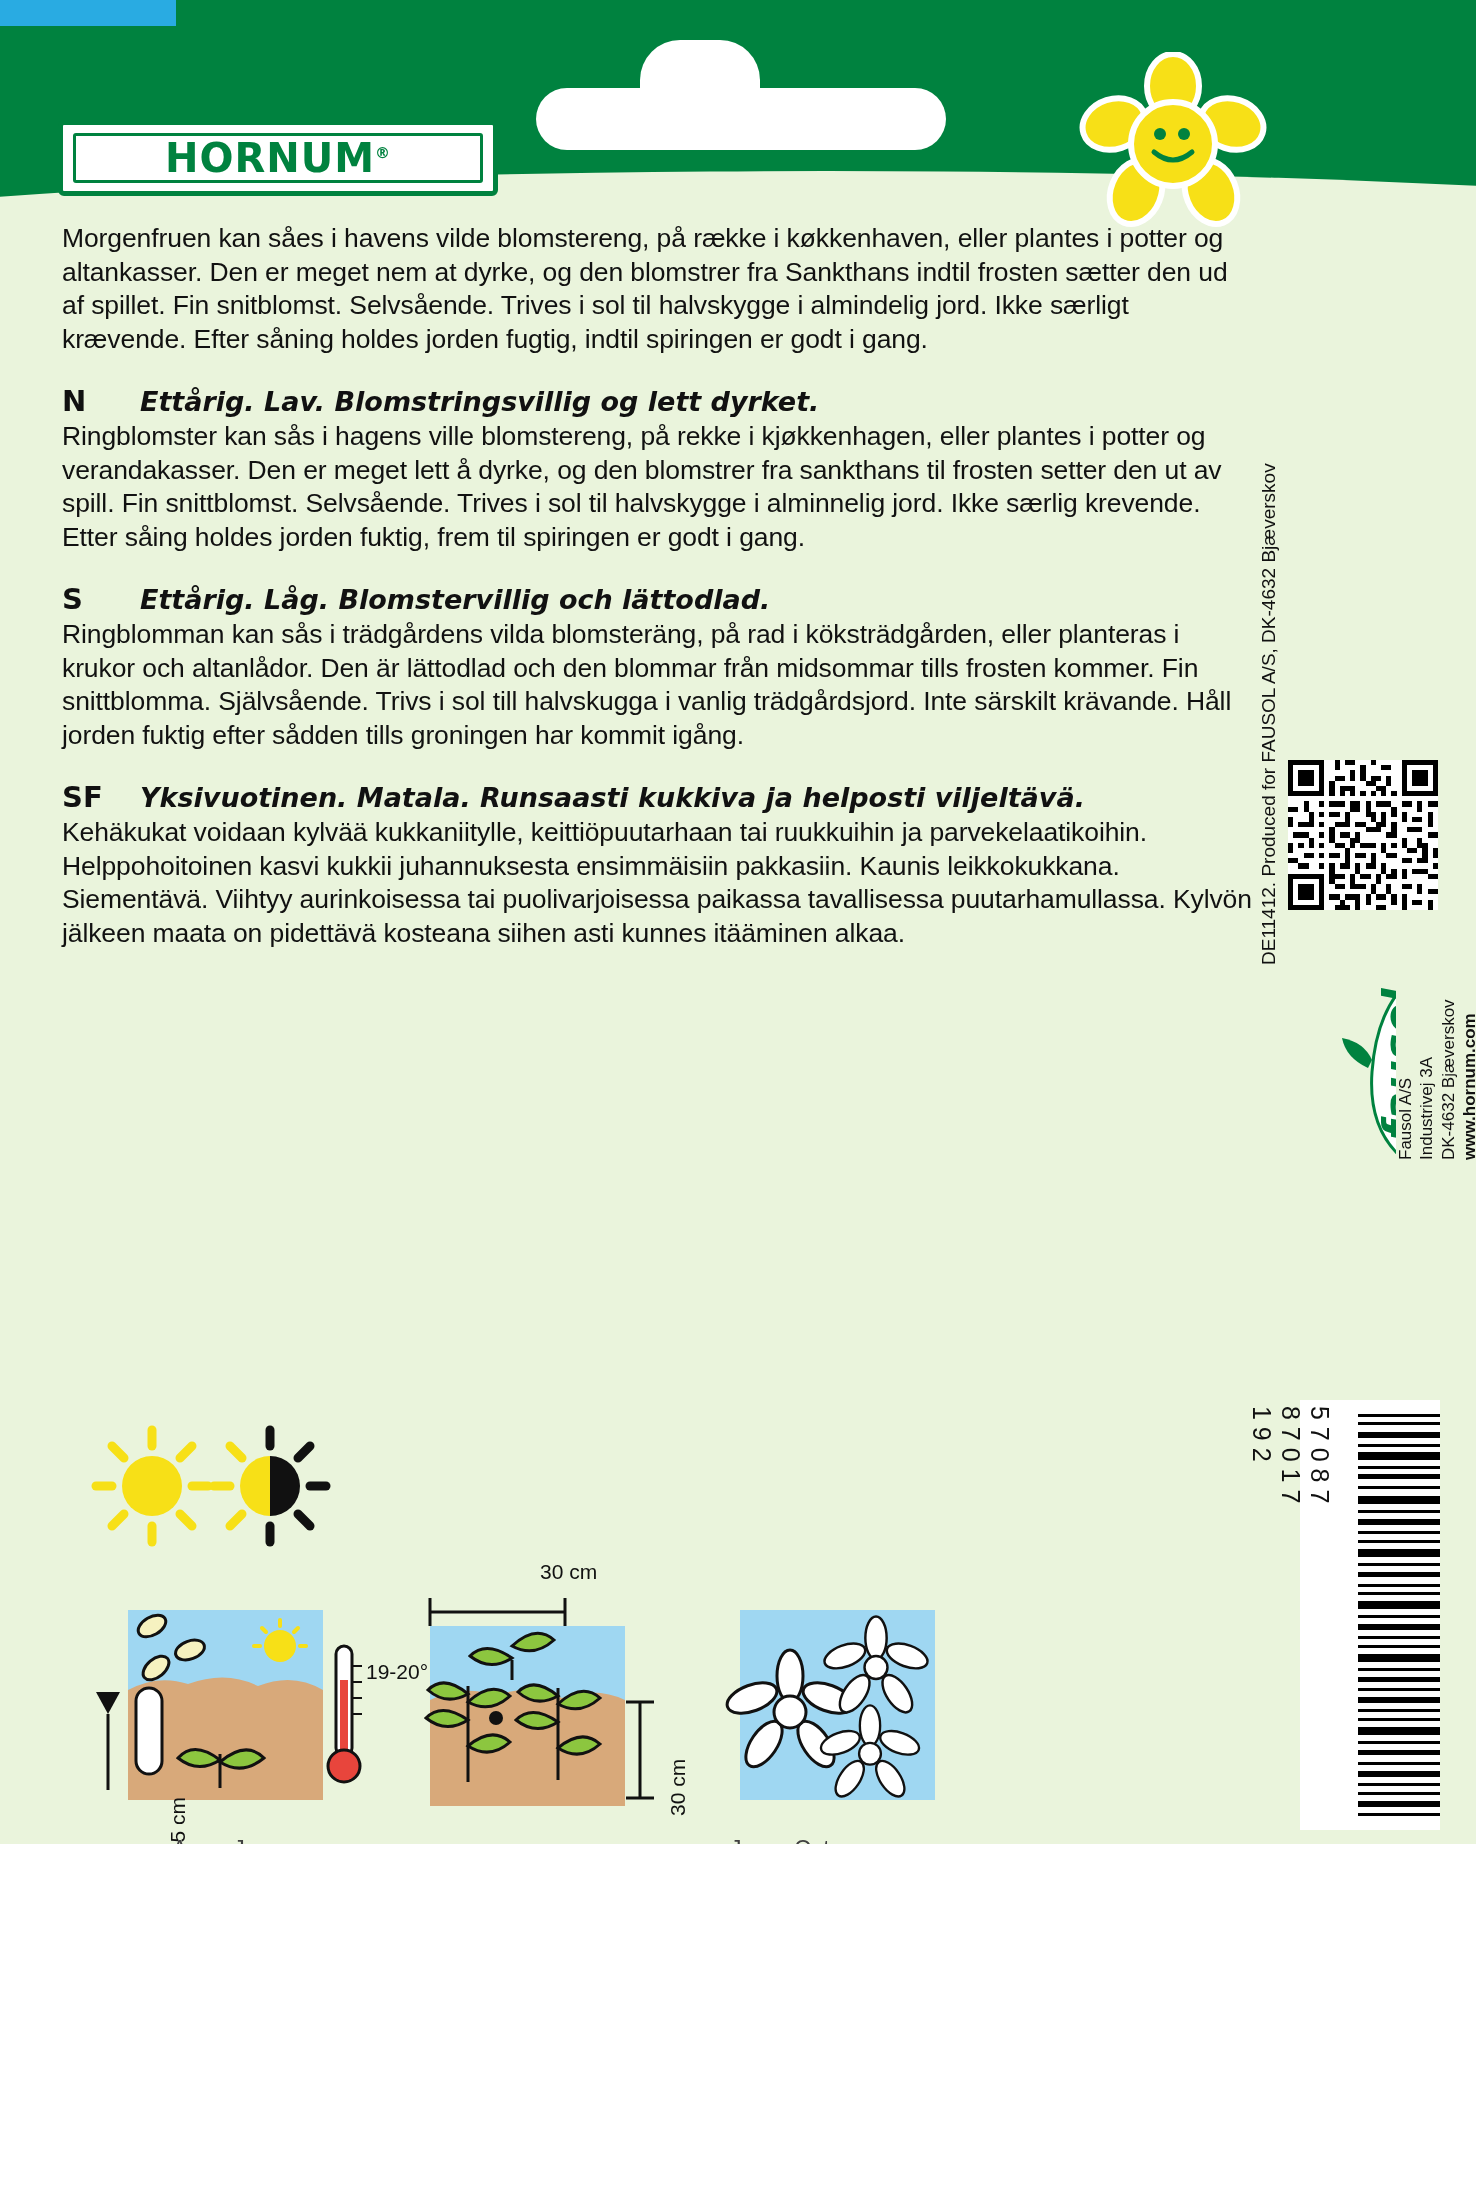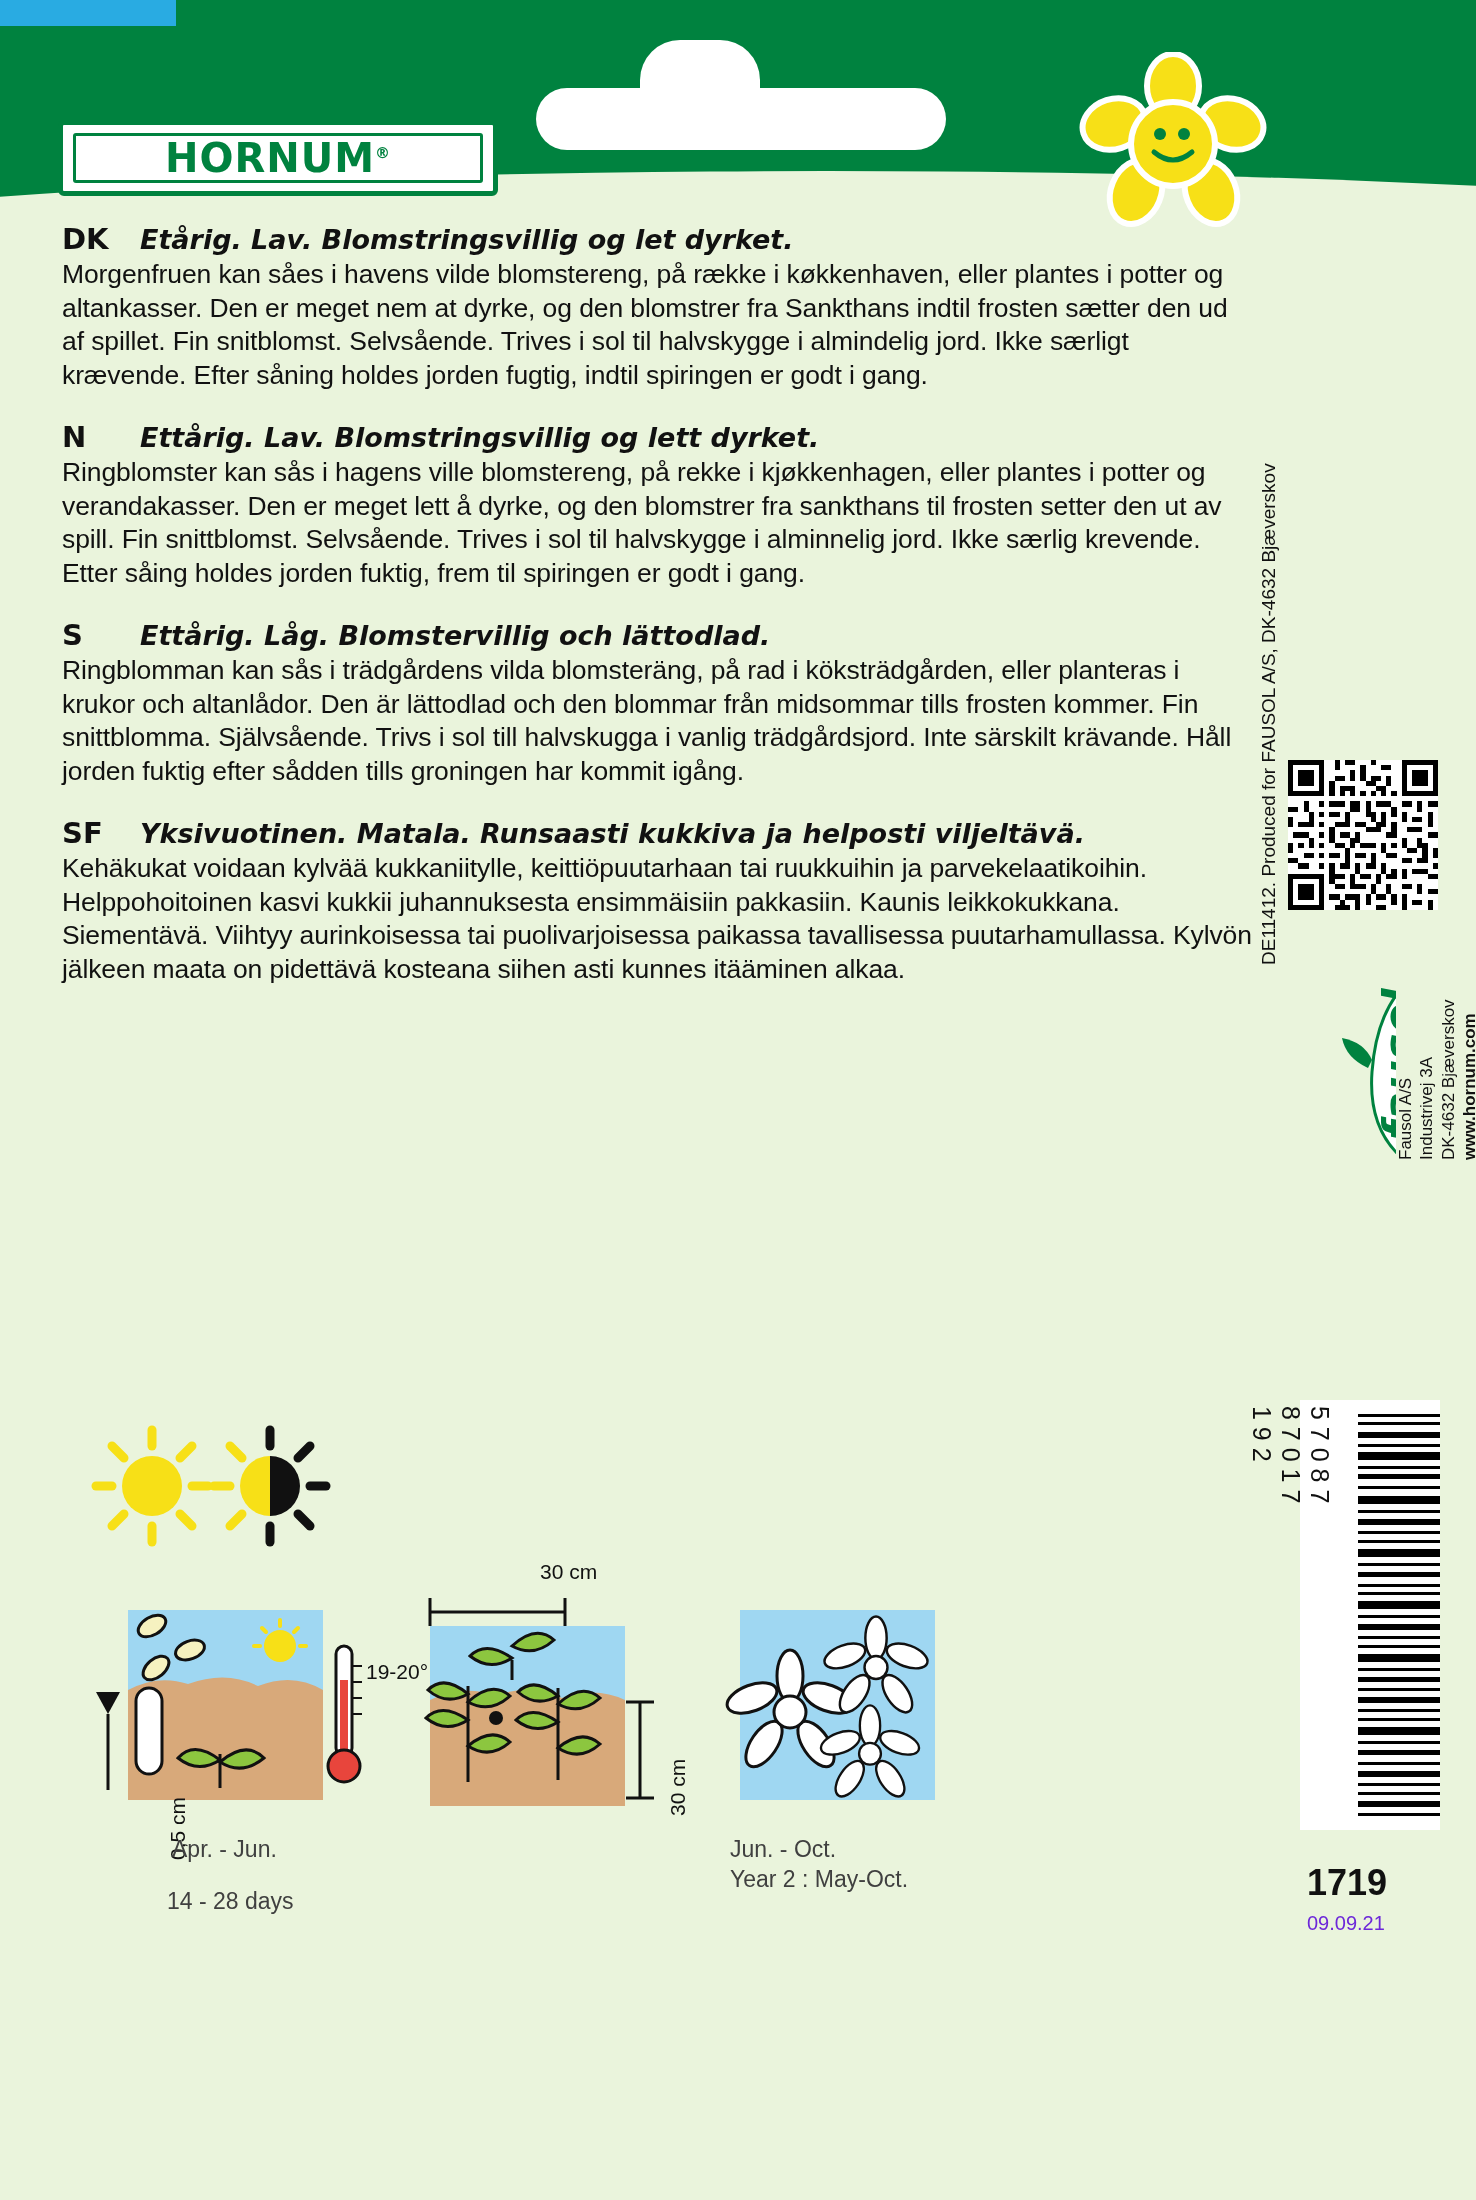--- a/index.html
+++ b/index.html
@@ -13,21 +13,21 @@
     position: relative;
     font-family: "Liberation Sans", sans-serif;
     overflow: hidden;
   }
 
   
   .packet {
     position: absolute;
     left: 0; top: 0;
     width: 1476px;
-    height: 2200px;
+    height: 1844px;
     background: #eaf4dc;
     overflow: hidden;
   }
 
   
   .cyan-strip {
     position: absolute;
     left: 0; top: 0;
     width: 176px;
     height: 26px;
@@ -291,24 +291,20 @@
 
   <div class="logo">
     <div class="logo-inner">
       <div class="logo-text"><span>HORNUM</span><sup>®</sup></div>
     </div>
   </div>
 
   <div class="text-area">
 
     <div class="lang-block">
-      <div class="lang-head">
-        <div class="lang-code">DK</div>
-        <div class="lang-title">Etårig. Lav. Blomstringsvillig og let dyrket.</div>
-      </div>
       <div class="lang-body">Morgenfruen kan såes i havens vilde blomstereng, på række i køkkenhaven, eller plantes i potter og altankasser. Den er meget nem at dyrke, og den blomstrer fra Sankthans indtil frosten sætter den ud af spillet. Fin snitblomst. Selvsående. Trives i sol til halvskygge i almindelig jord. Ikke særligt krævende. Efter såning holdes jorden fugtig, indtil spiringen er godt i gang.</div>
     </div>
 
     <div class="lang-block">
       <div class="lang-head">
         <div class="lang-code">N</div>
         <div class="lang-title">Ettårig. Lav. Blomstringsvillig og lett dyrket.</div>
       </div>
       <div class="lang-body">Ringblomster kan sås i hagens ville blomstereng, på rekke i kjøkkenhagen, eller plantes i potter og verandakasser. Den er meget lett å dyrke, og den blomstrer fra sankthans til frosten setter den ut av spill. Fin snittblomst. Selvsående. Trives i sol til halvskygge i alminnelig jord. Ikke særlig krevende. Etter såing holdes jorden fuktig, frem til spiringen er godt i gang.</div>
     </div>

